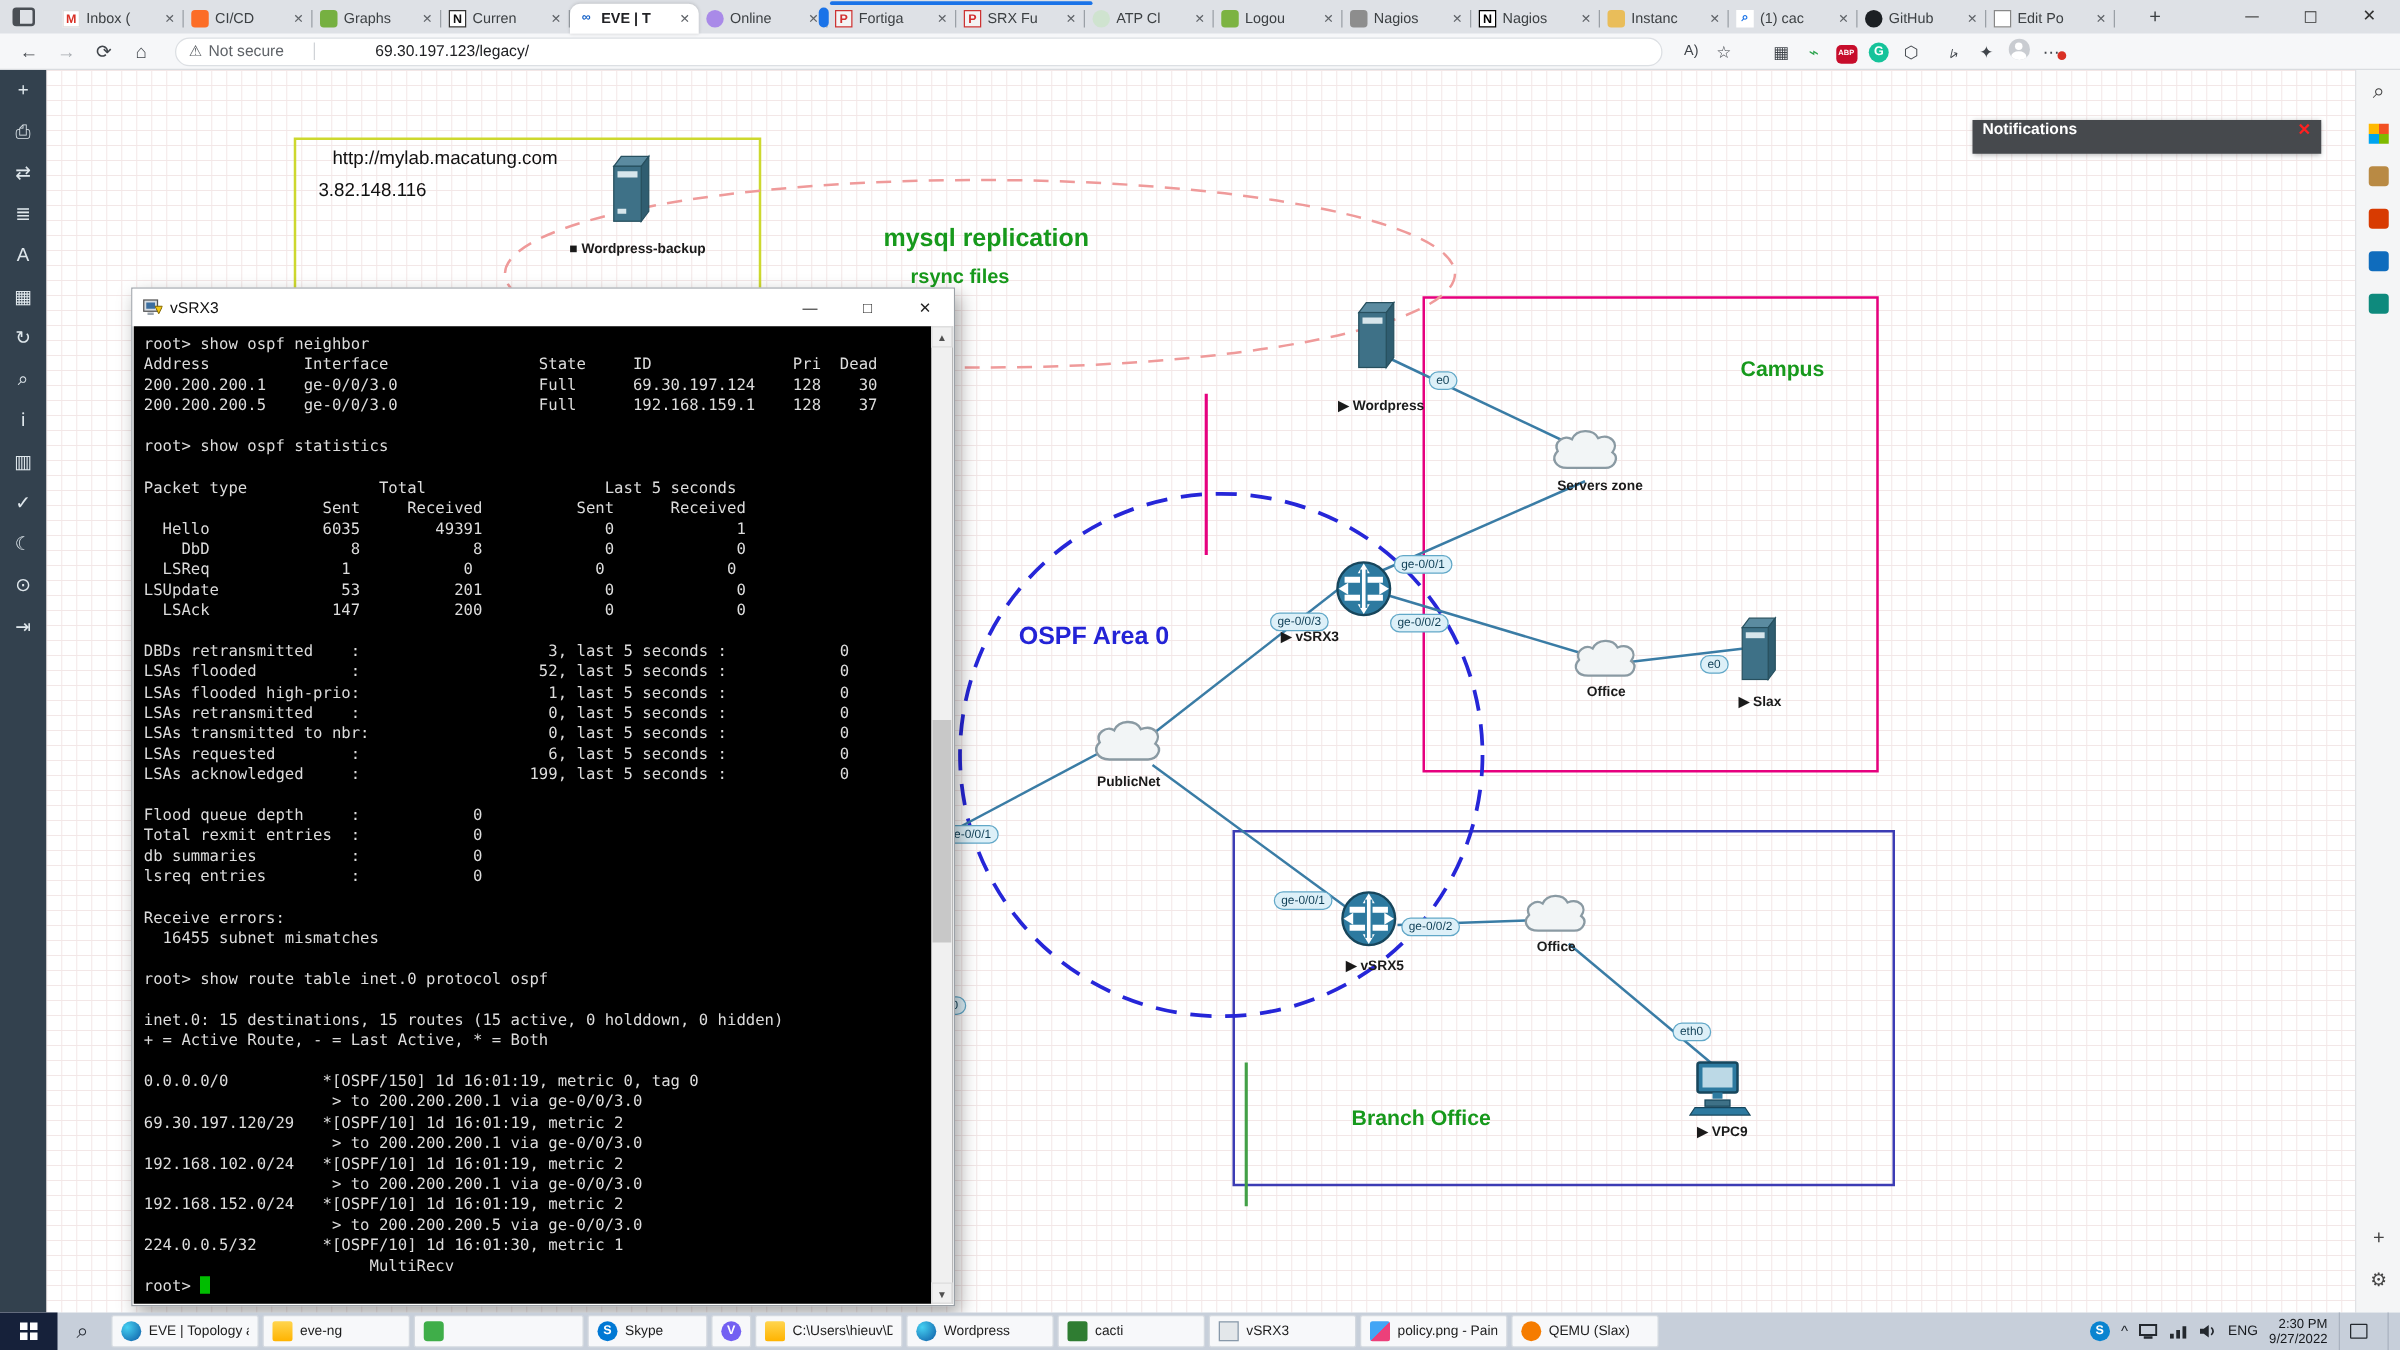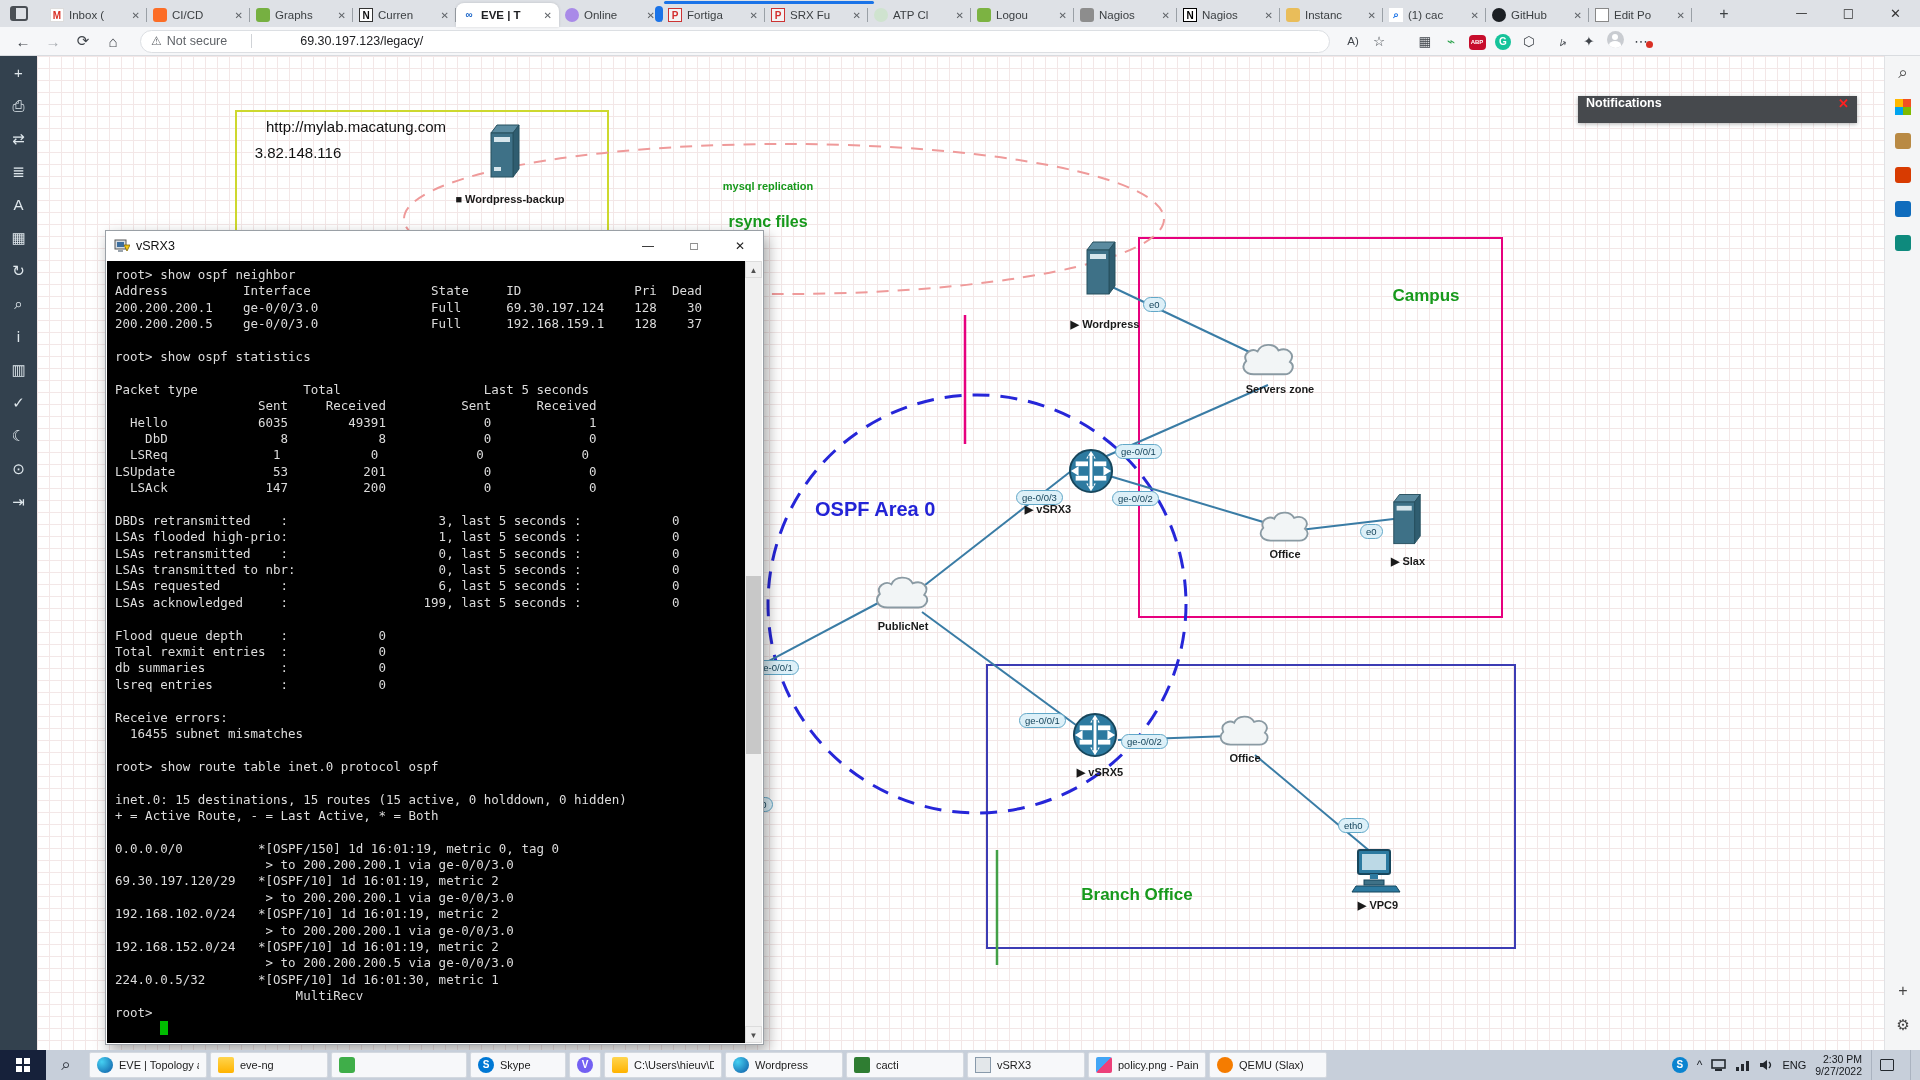--- a/index.html
+++ b/index.html
@@ -259,21 +259,21 @@
       <line x1="888" y1="529" x2="1038" y2="412"></line>
       <line x1="885" y1="556" x2="1043" y2="672"></line>
       <line x1="843" y1="546" x2="715" y2="614"></line>
       <line x1="1081" y1="684" x2="1193" y2="680"></line>
       <line x1="1218" y1="699" x2="1341" y2="802"></line>
     </g>
   </svg>
 
   <div class="urltext" style="left:198px;top:62px;width:242px">http://mylab.macatung.com</div>
   <div class="urltext" style="left:198px;top:88px;width:126px">3.82.148.116</div>
-  <div class="zlabel" style="left:631px;top:124px;width:200px;font-size:11px">mysql replication</div>
+  <div class="zlabel" style="left:652px;top:124px;width:200px;font-size:20px">mysql replication</div>
   <div class="zlabel" style="left:631px;top:157px;width:200px;font-size:16px">rsync files</div>
   <div class="zlabel" style="left:1319px;top:230px;width:140px;font-size:17px">Campus</div>
   <div class="zlabel" style="left:1000px;top:829px;width:200px;font-size:17px">Branch Office</div>
   <div id="lbl-ospf" style="left:778px;top:442px;width:130px">OSPF Area 0</div>
 
   <div class="node" style="left:450px;top:67px">
     <svg width="36" height="58" viewBox="0 0 36 58">
       <polygon points="4,10 10,2 32,2 26,10" fill="#5b8ba0" stroke="#27505f"></polygon>
       <polygon points="26,10 32,2 32,46 26,54" fill="#2f5d70" stroke="#27505f"></polygon>
       <rect x="4" y="10" width="22" height="44" fill="#3e7187" stroke="#27505f"></rect>
@@ -421,20 +421,21 @@
         <div class="tline"></div>
         <div class="tline">Packet type              Total                   Last 5 seconds</div>
         <div class="tline">                   Sent     Received          Sent      Received</div>
         <div class="tline">  Hello            6035        49391             0             1</div>
         <div class="tline">    DbD               8            8             0             0</div>
         <div class="tline">  LSReq              1            0             0             0</div>
         <div class="tline">LSUpdate             53          201             0             0</div>
         <div class="tline">  LSAck             147          200             0             0</div>
         <div class="tline"></div>
         <div class="tline">DBDs retransmitted    :                    3, last 5 seconds :            0</div>
+        <div class="tline">LSAs flooded          :                   52, last 5 seconds :            0</div>
         <div class="tline">LSAs flooded high-prio:                    1, last 5 seconds :            0</div>
         <div class="tline">LSAs retransmitted    :                    0, last 5 seconds :            0</div>
         <div class="tline">LSAs transmitted to nbr:                   0, last 5 seconds :            0</div>
         <div class="tline">LSAs requested        :                    6, last 5 seconds :            0</div>
         <div class="tline">LSAs acknowledged     :                  199, last 5 seconds :            0</div>
         <div class="tline"></div>
         <div class="tline">Flood queue depth     :            0</div>
         <div class="tline">Total rexmit entries  :            0</div>
         <div class="tline">db summaries          :            0</div>
         <div class="tline">lsreq entries         :            0</div>

